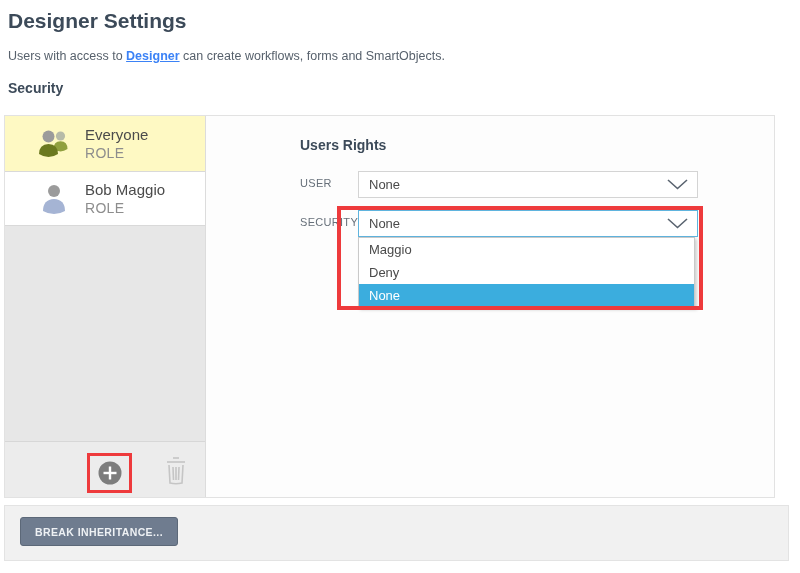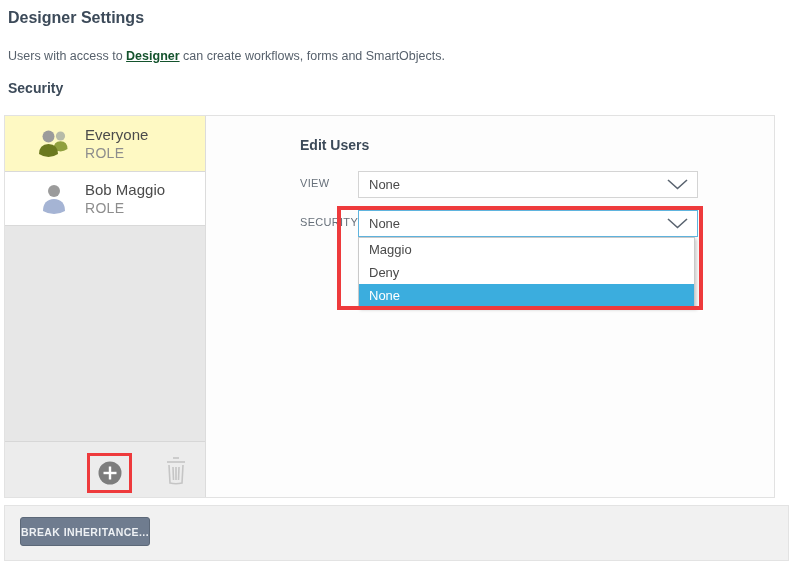--- a/index.html
+++ b/index.html
@@ -4,23 +4,23 @@
 <style>
   html,body{margin:0;padding:0;}
   body{
     width:800px;height:573px;position:relative;background:#ffffff;
     font-family:"Liberation Sans","DejaVu Sans",sans-serif;
     -webkit-font-smoothing:antialiased;overflow:hidden;
   }
   .abs{position:absolute;box-sizing:border-box;}
 
   
-  .page-title{left:8px;top:9px;font-size:16px;font-weight:bold;color:#3c4a59;}
+  .page-title{left:8px;top:9px;font-size:21px;font-weight:bold;color:#3c4a59;}
   .description{left:8px;top:49px;font-size:12.5px;color:#57616c;}
-  .description a{color:#14532d;font-weight:bold;text-decoration:underline;cursor:pointer;}
+  .description a{color:#3b82f6;font-weight:bold;text-decoration:underline;cursor:pointer;}
   .section-title{left:8px;top:80px;font-size:14px;font-weight:bold;color:#3c4a59;}
 
   
   .panel{left:4px;top:115px;width:771px;height:383px;background:#fdfdfd;
          border:1px solid #e2e2e2;display:flex;}
   .identity-list{width:200px;background:#e7e7e7;border-right:1px solid #dcdcdc;
                  display:flex;flex-direction:column;}
   .identity-item{height:55px;display:flex;align-items:center;border-bottom:1px solid #d9d9d9;}
   .identity-item.selected{background:#fef9c3;}
   .identity-item.plain{background:#ffffff;height:53px;}
@@ -52,21 +52,21 @@
   .security-select{top:94px;border:1px solid #5fb4de;}
   .dropdown-list{left:152px;top:121px;width:337px;background:#fff;border:1px solid #c9c9c9;
                  box-shadow:2px 2px 3px rgba(0,0,0,.18);}
   .dropdown-option{height:23px;line-height:23px;padding-left:10px;font-size:13px;color:#4a4a4a;cursor:pointer;}
   .dropdown-option.highlighted{background:#3badde;color:#ffffff;}
   .select-highlight{left:131px;top:90px;width:366px;height:104px;border:4px solid #ee3a3c;
                     pointer-events:none;z-index:6;}
 
   
   .footer-bar{left:4px;top:505px;width:785px;height:56px;background:#f1f1f1;border:1px solid #e3e3e3;}
-  .break-btn{position:absolute;left:15px;top:11px;height:29px;padding:0 0;
+  .break-btn{position:absolute;left:15px;top:11px;height:29px;padding:0 14px;
              background:#6f7c8f;border:1px solid #5c6878;border-radius:3px;
              color:#eef1f4;font-size:10.5px;font-weight:bold;letter-spacing:.4px;
              font-family:"Liberation Sans",sans-serif;cursor:pointer;}
 </style>
 </head>
 <body>
 
 <div class="abs page-title">Designer Settings</div>
 <div class="abs description">
   <span>Users with access to </span><a>Designer</a><span> can create workflows, forms and SmartObjects.</span>
@@ -128,23 +128,23 @@
             <line x1="9" y1="11" x2="9.5" y2="24"></line>
             <line x1="12" y1="11" x2="12" y2="24"></line>
             <line x1="15" y1="11" x2="14.5" y2="24"></line>
           </svg>
         </span>
       </button>
     </div>
   </div>
 
   <div class="edit-rights">
-    <div class="abs edit-rights-title">Edit Users</div>
+    <div class="abs edit-rights-title">Users Rights</div>
 
-    <div class="abs field-label view-label">VIEW</div>
+    <div class="abs field-label view-label">USER</div>
     <div class="abs select view-select">
       <span class="val">None</span>
       <span class="chev">
         <svg width="21" height="11" viewBox="0 0 21 11" fill="none" stroke="#5a6470" stroke-width="1.6">
           <polyline points="1,1 10.5,9.5 20,1"></polyline>
         </svg>
       </span>
     </div>
 
     <div class="abs field-label security-label">SECURITY</div>

